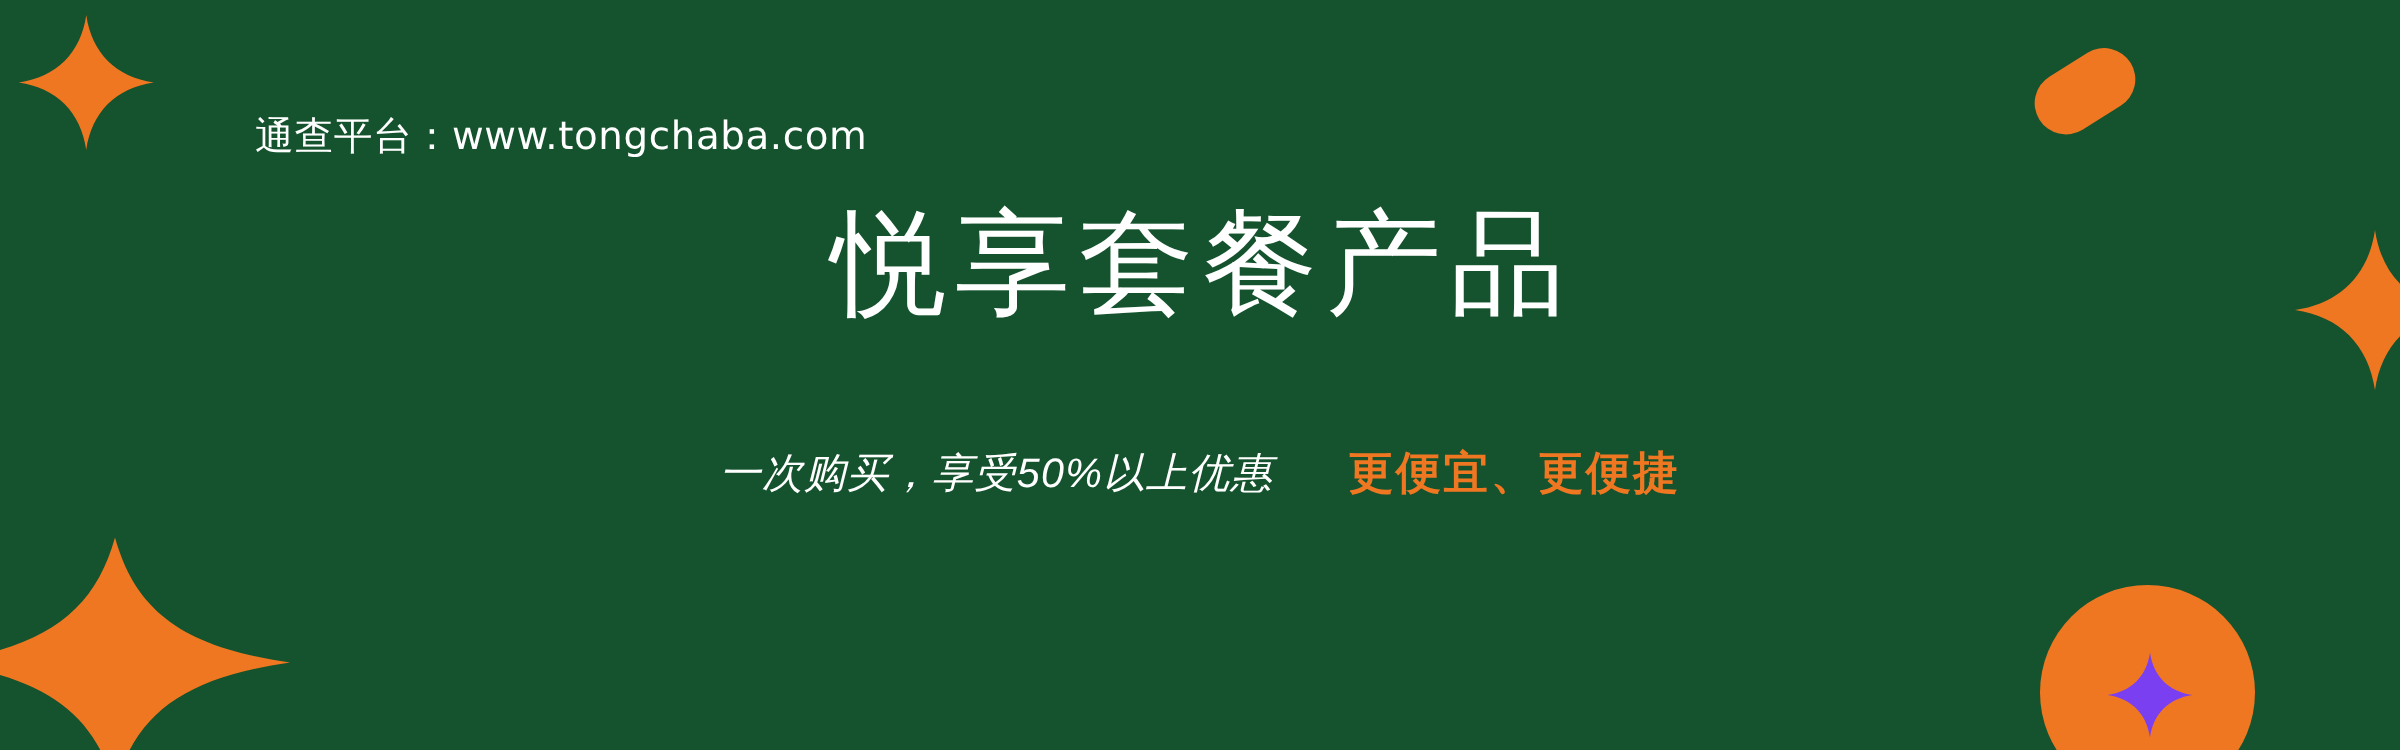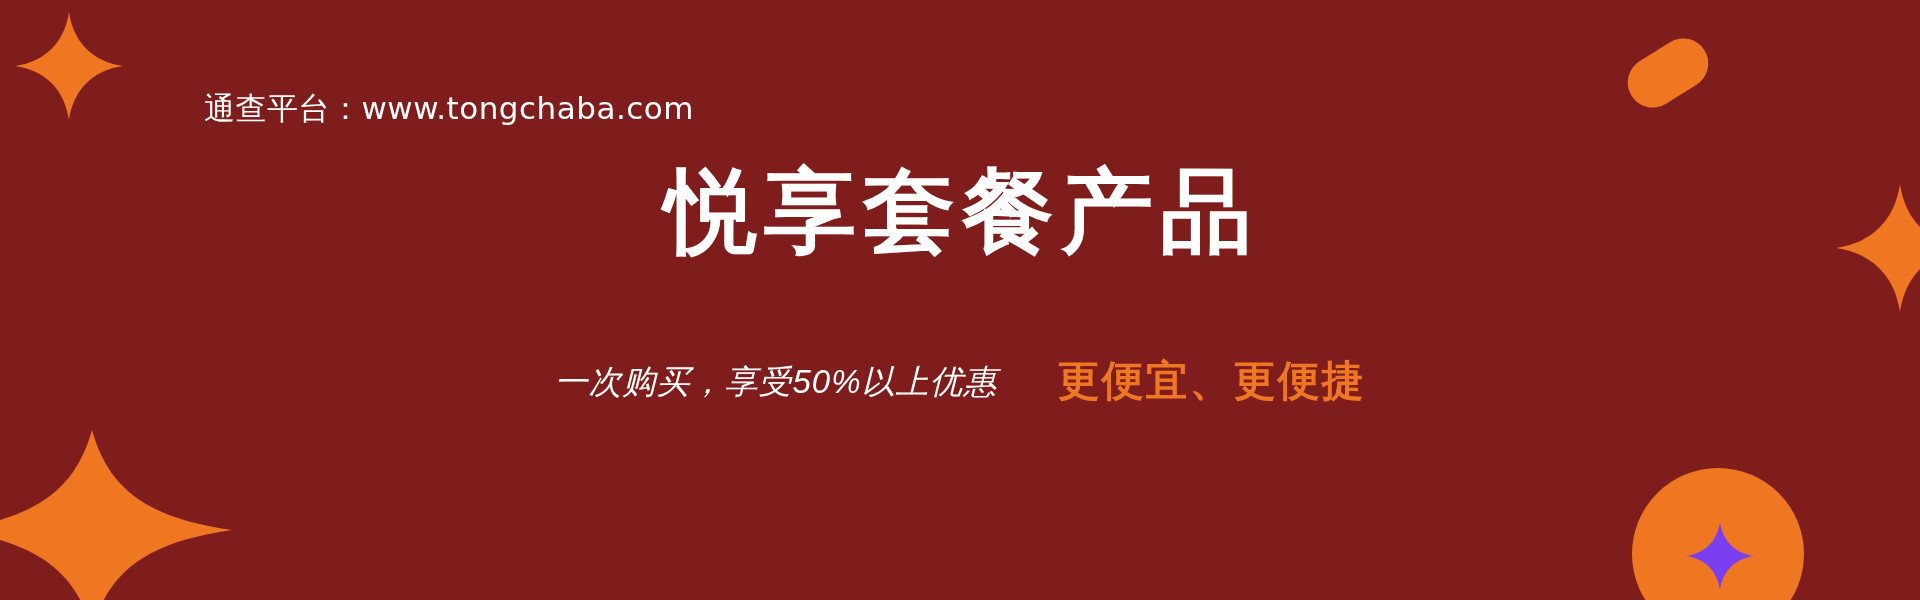--- a/index.html
+++ b/index.html
@@ -8,21 +8,21 @@
   }
   body {
     font-family: "Liberation Sans", "DejaVu Sans", sans-serif;
     background: #ffffff;
   }
   .banner {
     position: relative;
     width: 1920px;
     height: 600px;
     overflow: hidden;
-    background: #7f1d1d;
+    background: #14532d;
   }
 
   
   .deco { position: absolute; pointer-events: none; }
 
   .sparkle {
     display: block;
   }
 
   
@@ -73,21 +73,21 @@
   }
 
   .main-title {
     position: absolute;
     left: 4px;
     right: 0;
     top: 160px;
     text-align: center;
     color: #ffffff;
     font-size: 92px;
-    font-weight: 700;
+    font-weight: 400;
     letter-spacing: 7px;
     line-height: 1.12;
     white-space: nowrap;
   }
 
   .sub-row {
     position: absolute;
     left: 0;
     right: 0;
     top: 360px;
@@ -98,21 +98,21 @@
   .sub-white {
     color: #ffffff;
     font-size: 33px;
     font-weight: 400;
     letter-spacing: 1px;
     vertical-align: middle;
     font-style: italic;
   }
   .sub-orange {
     color: #ef7722;
-    font-size: 42px;
+    font-size: 36px;
     font-weight: 700;
     letter-spacing: 2px;
     margin-left: 60px;
     vertical-align: middle;
   }
 </style>
 </head>
 <body>
 
 <div class="banner">

